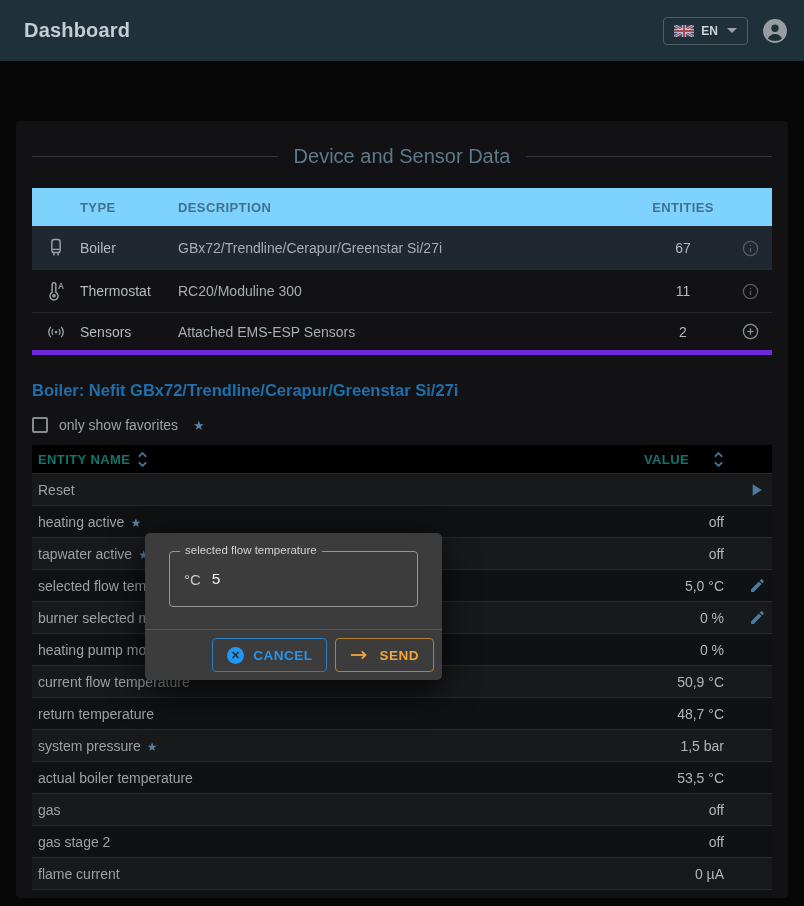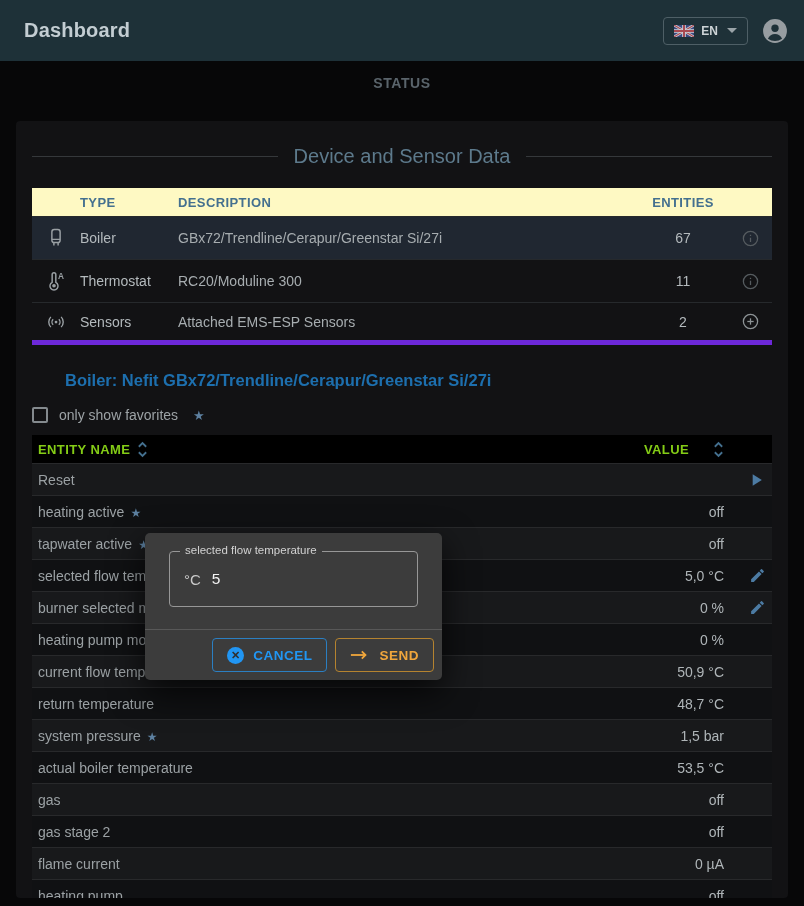--- a/index.html
+++ b/index.html
@@ -19,42 +19,42 @@
   .tab { flex:1; display:flex; align-items:center; justify-content:center; font-size:14px; font-weight:bold; letter-spacing:0.6px; color:#5a646b; cursor:pointer; border-bottom:3px solid transparent; }
   .tab.active { color:#4b80a9; border-bottom-color:#4b80a9; }
 
   
   .card { margin:13px 16px 0; height:777px; background:#121214; border-radius:4px; padding:8px 16px 0; overflow:hidden; }
 
   .section-title { display:flex; align-items:center; gap:16px; margin:16px 0 8px; color:#5d7a8c; font-size:20px; }
   .section-title::before, .section-title::after { content:""; flex:1; height:1px; background:#35383b; }
 
   
-  .dev-header { display:flex; align-items:center; height:28px; background:#fef9c3; margin-top:20px; font-size:13px; font-weight:bold; color:#44708f; letter-spacing:0.4px; }
+  .dev-header { display:flex; align-items:center; height:38px; background:#7dd3fc; margin-top:20px; font-size:13px; font-weight:bold; color:#44708f; letter-spacing:0.4px; }
   .c-icon { width:48px; display:flex; justify-content:center; color:#9aa0a4; }
   .c-type { width:98px; }
   .c-desc { flex:1; }
   .c-ent  { width:90px; text-align:center; }
   .c-act  { width:44px; display:flex; justify-content:center; }
   .dev-row { display:flex; align-items:center; height:43px; border-top:1px solid #26292c; font-size:14px; color:#b4babd; cursor:pointer; }
   .dev-row:last-child { border-bottom:5px solid #6d28d9; }
   .dev-row.selected { background:#202731; }
   .dev-row .c-desc { color:#a7adb0; }
   .dev-row .c-act { color:#565c60; }
   .dev-row .c-act.bright { color:#8d9396; }
 
   
-  .boiler-title { margin-top:26px; font-size:16.5px; font-weight:bold; color:#1d6fae;margin-left:33px; }
+  .boiler-title { margin-top:26px; font-size:16.5px; font-weight:bold; color:#1d6fae; }
   .fav-row { display:flex; align-items:center; gap:11px; margin:17px 0 12px; }
   .checkbox { width:16px; height:16px; border:2px solid #848a8e; border-radius:2px; cursor:pointer; }
   .fav-label { font-size:14px; color:#9da3a6; }
   .fav-star { color:#5d80a0; font-size:13px; margin-left:4px; }
 
   
-  .ent-header { display:flex; align-items:center; height:28px; background:#000; padding:0 6px; font-size:13px; font-weight:bold; color:#84cc16; letter-spacing:0.4px; }
+  .ent-header { display:flex; align-items:center; height:28px; background:#000; padding:0 6px; font-size:13px; font-weight:bold; color:#0f766e; letter-spacing:0.4px; }
   .eh-name { flex:1; display:flex; align-items:center; gap:7px; cursor:pointer; }
   .eh-value { display:flex; align-items:center; gap:24px; cursor:pointer; }
   .eh-spacer { width:30px; margin-left:12px; }
   .sort-icon { color:#44708f; display:flex; }
   .ent-row { display:flex; align-items:center; height:32px; border-top:1px solid #28292b; padding:0 6px; font-size:14px; background:#101113; }
   .ent-row:nth-child(odd) { background:#18191b; }
   .ent-name { flex:1; color:#9ba1a4; white-space:nowrap; overflow:hidden; }
   .ent-star { color:#5d80a0; font-size:12px; margin-left:6px; }
   .ent-value { color:#afb5b8; }
   .icon-col { width:30px; margin-left:12px; display:flex; justify-content:flex-end; color:#4c7ba3; }
@@ -95,21 +95,20 @@
   <div class="avatar">
     <svg width="26" height="26" viewBox="0 0 24 24">
       <circle cx="12" cy="12" r="11" fill="#979da1"></circle>
       <circle cx="12" cy="9.5" r="3.4" fill="#1e3138"></circle>
       <path d="M5.5 19.2c1.1-3 3.6-4.5 6.5-4.5s5.4 1.5 6.5 4.5a11 11 0 0 1-13 0z" fill="#1e3138"></path>
     </svg>
   </div>
 </div>
 
 <div class="tabs">
-  <div class="tab">STATUS</div>
 </div>
 
 <div class="card">
 
   <div class="section-title">Device and Sensor Data</div>
 
   <div class="dev-header">
     <span class="c-icon"></span>
     <span class="c-type">TYPE</span>
     <span class="c-desc">DESCRIPTION</span>

